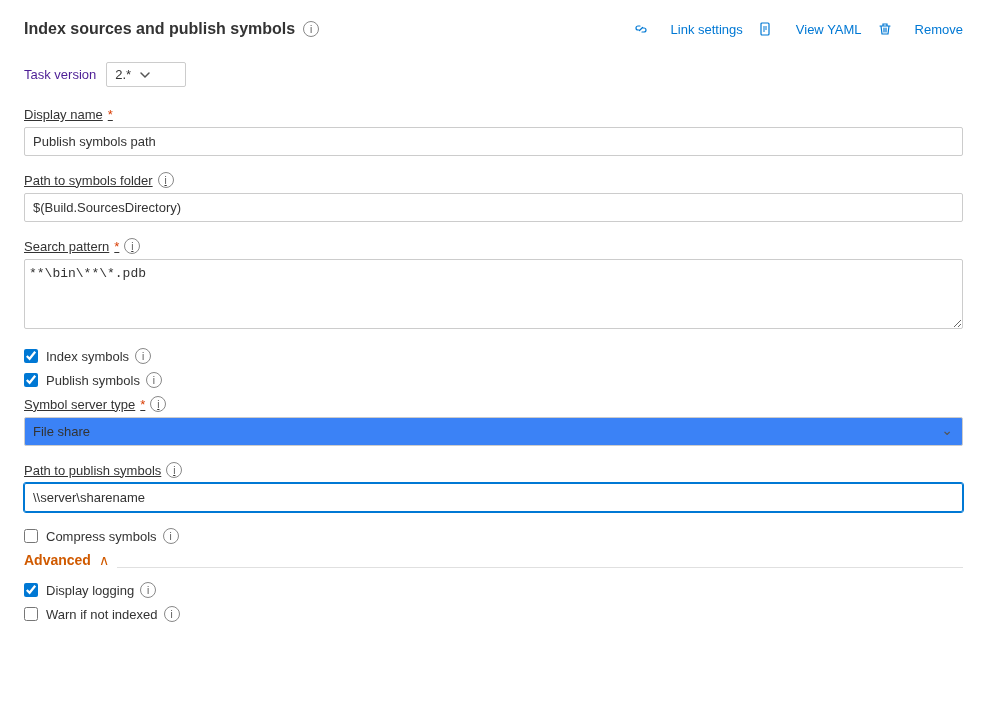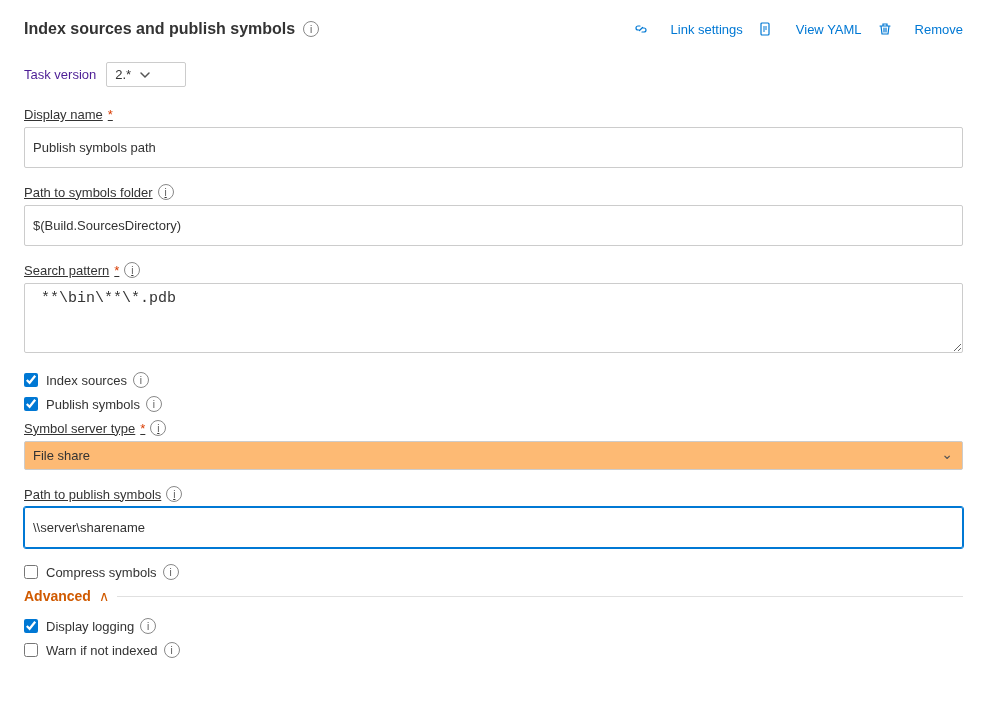--- a/index.html
+++ b/index.html
@@ -87,32 +87,32 @@
       display: flex;
       align-items: center;
       gap: 5px;
       text-decoration: underline;
     }
     .required { color: #d83b01; }
     .text-input {
       width: 100%;
       border: 1px solid #ccc;
       border-radius: 2px;
-      padding: 12px 8px;
+      padding: 6px 8px;
       font-size: 13px;
       color: #333;
       outline: none;
       font-family: inherit;
     }
     .text-area {
       width: 100%;
       border: 1px solid #ccc;
       border-radius: 2px;
-      padding: 6px 16px;
-      font-size: 15px;
+      padding: 6px 4px;
+      font-size: 13px;
       color: #333;
       outline: none;
       font-family: 'Courier New', monospace;
       resize: vertical;
       min-height: 70px;
     }
     .checkbox-row {
       display: flex;
       align-items: center;
       gap: 8px;
@@ -132,41 +132,41 @@
       align-items: center;
       gap: 6px;
     }
     .select-input {
       width: 100%;
       border: 1px solid #ccc;
       border-radius: 2px;
       padding: 6px 8px;
       font-size: 13px;
       color: #333;
-      background: #fdba74;
+      background: #3b82f6;
       appearance: none;
       cursor: pointer;
       outline: none;
     }
     .select-wrapper {
       position: relative;
     }
     .select-wrapper::after {
       content: '⌄';
       position: absolute;
       right: 10px;
       top: 50%;
       transform: translateY(-60%);
       font-size: 14px;
       color: #555;
       pointer-events: none;
     }
     .advanced-header {
       display: flex;
-      align-items: center;
+      align-items: flex-end;
       gap: 8px;
       margin-bottom: 14px;
       margin-top: 4px;
     }
     .advanced-title {
       font-size: 14px;
       font-weight: 600;
       color: #d05a00;
     }
     .advanced-divider {
@@ -241,21 +241,21 @@
     <span>Search pattern</span>
     <span class="required">*</span>
     <span class="info-icon">i</span>
   </div>
   <textarea class="text-area" style="">**\bin\**\*.pdb</textarea>
 </div>
 
 <div class="checkbox-row">
   <input type="checkbox" class="checkbox-input" id="index-sources" checked="" style="">
   <label class="checkbox-label" for="index-sources">
-    <span>Index sources</span>
+    <span>Index symbols</span>
     <span class="info-icon">i</span>
   </label>
 </div>
 
 <div class="checkbox-row">
   <input type="checkbox" class="checkbox-input" id="publish-symbols" checked="" style="">
   <label class="checkbox-label" for="publish-symbols">
     <span>Publish symbols</span>
     <span class="info-icon">i</span>
   </label>

